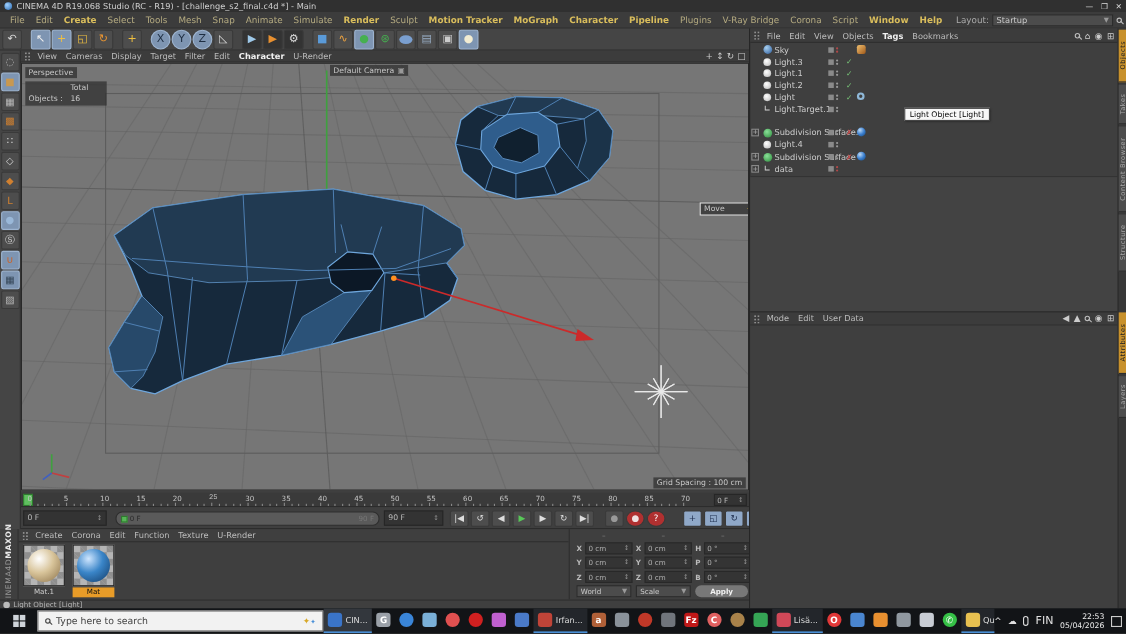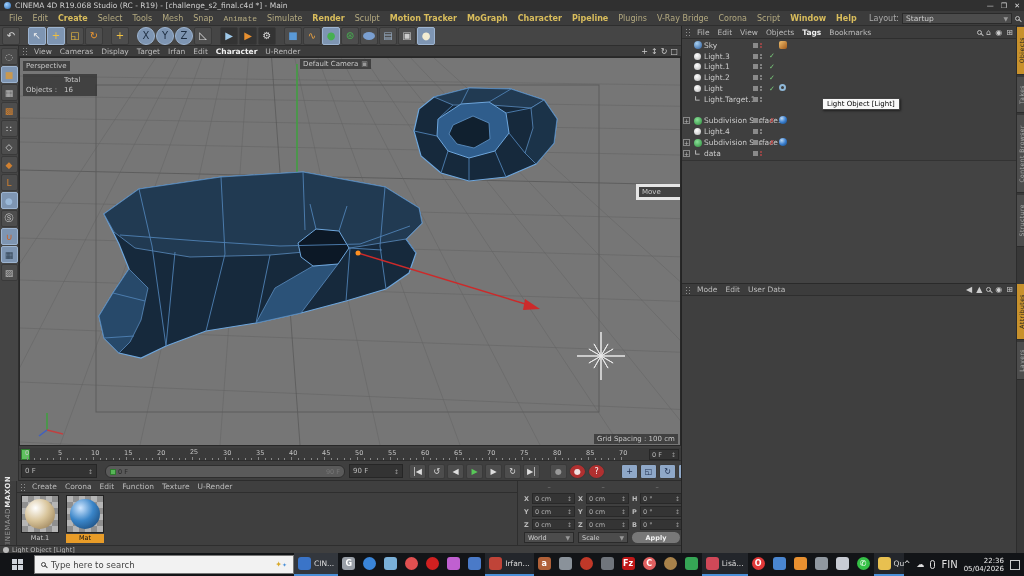--- a/index.html
+++ b/index.html
@@ -29,21 +29,21 @@
 .lbtn.active{background:#7e95b2;border-color:#9db4d0}
 
 #vpmenubar{position:absolute;left:19px;top:46px;width:662px;height:11px;background:#3c3c3c;display:flex;align-items:center;gap:2px;padding:0 3px;border-bottom:1px solid #2a2a2a}
 .vmi{padding:0 4px;color:#bbb;font-size:7.5px}
 .vmi.act{color:#f0f0f0;font-weight:bold}
 #vpviewicons{margin-left:auto;display:flex;gap:3px;color:#ccc;font-size:8px}
 
 #viewport{position:absolute;left:19px;top:57px;width:662px;height:389px;background:#767676;border:1px solid #282828;overflow:hidden}
 .hudbox{position:absolute;background:rgba(50,50,50,.78);color:#c8c8c8;font-size:7px;padding:1px 3px;white-space:nowrap}
 #hudstats{display:grid;grid-template-columns:38px 30px;line-height:10px}
-#movetip{display:flex;gap:20px;align-items:center;border:3px solid #e5e5e5}
+#movetip{display:flex;gap:20px;align-items:center;border:1px solid #e5e5e5}
 
 #rulerrow{position:absolute;left:19px;top:448px;width:662px;height:13px;background:#3a3a3a;border-bottom:1px solid #2c2c2c}
 .tick{position:absolute;top:1px;font-size:6.5px;color:#c4c4c4}
 .tickmark{position:absolute;bottom:0;width:1px;height:3px;background:#888}
 #playhead{position:absolute;left:2px;top:1px;width:9px;height:11px;background:#5fc05f;border:1px solid #2e7a2e}
 #framefield{position:absolute;right:2px;top:1px;width:30px;height:11px;background:#333;border:1px solid #262626;color:#bbb;font-size:6.5px;display:flex;align-items:center;justify-content:space-between;padding:0 2px}
 #transportrow{position:absolute;left:19px;top:461px;width:662px;height:20px;background:#3f3f3f;border-bottom:1px solid #2c2c2c}
 .spin{position:absolute;top:3px;height:14px;background:#333;border:1px solid #262626;color:#bbb;font-size:7px;display:flex;align-items:center;justify-content:space-between;padding:0 3px}
 #slider{position:absolute;left:86px;top:4px;width:240px;height:13px;background:#5a5a5a;border-radius:6px;border:1px solid #2e2e2e;display:flex;align-items:center;justify-content:space-between;padding:0 4px;color:#2a2a2a;font-size:6.5px}
 #slider .gsq{width:6px;height:6px;background:#57b557;border:1px solid #2e7a2e;margin-right:2px}
@@ -144,21 +144,21 @@
 
   <div id="menubar">
     <span id="menuitems" style="display:flex">
         <div class="mi" style="display: inline-block;">File</div>
         <div class="mi" style="display: inline-block;">Edit</div>
         <div class="mi b" style="display: inline-block;">Create</div>
         <div class="mi" style="display: inline-block;">Select</div>
         <div class="mi" style="display: inline-block;">Tools</div>
         <div class="mi" style="display: inline-block;">Mesh</div>
         <div class="mi" style="display: inline-block;">Snap</div>
-        <div class="mi" style="display: inline-block; font-family: Liberation Mono, monospace;">Animate</div>
+        <div class="mi" style="display: inline-block;">Animate</div>
         <div class="mi" style="display: inline-block;">Simulate</div>
         <div class="mi b" style="display: inline-block;">Render</div>
         <div class="mi" style="display: inline-block;">Sculpt</div>
         <div class="mi b" style="display: inline-block;">Motion Tracker</div>
         <div class="mi b" style="display: inline-block;">MoGraph</div>
         <div class="mi b" style="display: inline-block;">Character</div>
         <div class="mi b" style="display: inline-block;">Pipeline</div>
         <div class="mi" style="display: inline-block;">Plugins</div>
         <div class="mi" style="display: inline-block;">V-Ray Bridge</div>
         <div class="mi" style="display: inline-block;">Corona</div>
@@ -289,21 +289,21 @@
       </div>
     </div>
 
   <div id="vpmenubar">
     <span class="grip"></span>
     <span id="vpmenuitems" style="display:flex">
         <div class="vmi">View</div>
         <div class="vmi">Cameras</div>
         <div class="vmi">Display</div>
         <div class="vmi">Target</div>
-        <div class="vmi">Irfan</div>
+        <div class="vmi">Filter</div>
         <div class="vmi">Edit</div>
         <div class="vmi act">Character</div>
         <div class="vmi">U-Render</div>
       </span>
     <span id="vpviewicons">
         <div>+</div>
         <div>↕</div>
         <div>↻</div>
         <div>□</div>
       </span>
@@ -997,20 +997,20 @@
           <span class="tkic" style="background: rgb(232, 192, 80);"></span>
           <span class="tklabel">Qui...</span>
         </div>
       </div>
     <div id="tray">
       <span>^</span>
       <span>☁</span>
       <span style="width:5px;height:9px;border:1px solid #ddd;border-radius:3px;display:inline-block"></span>
       <span style="font-size:10px">FIN</span>
       <span id="clock">
-        <div>22:36</div>
+        <div>22:53</div>
         <div>05/04/2026</div>
       </span>
       <span style="width:10px;height:10px;border:1px solid #ccc;display:inline-block"></span>
     </div>
   </div>
 
 </div>
 
 </body></html>

